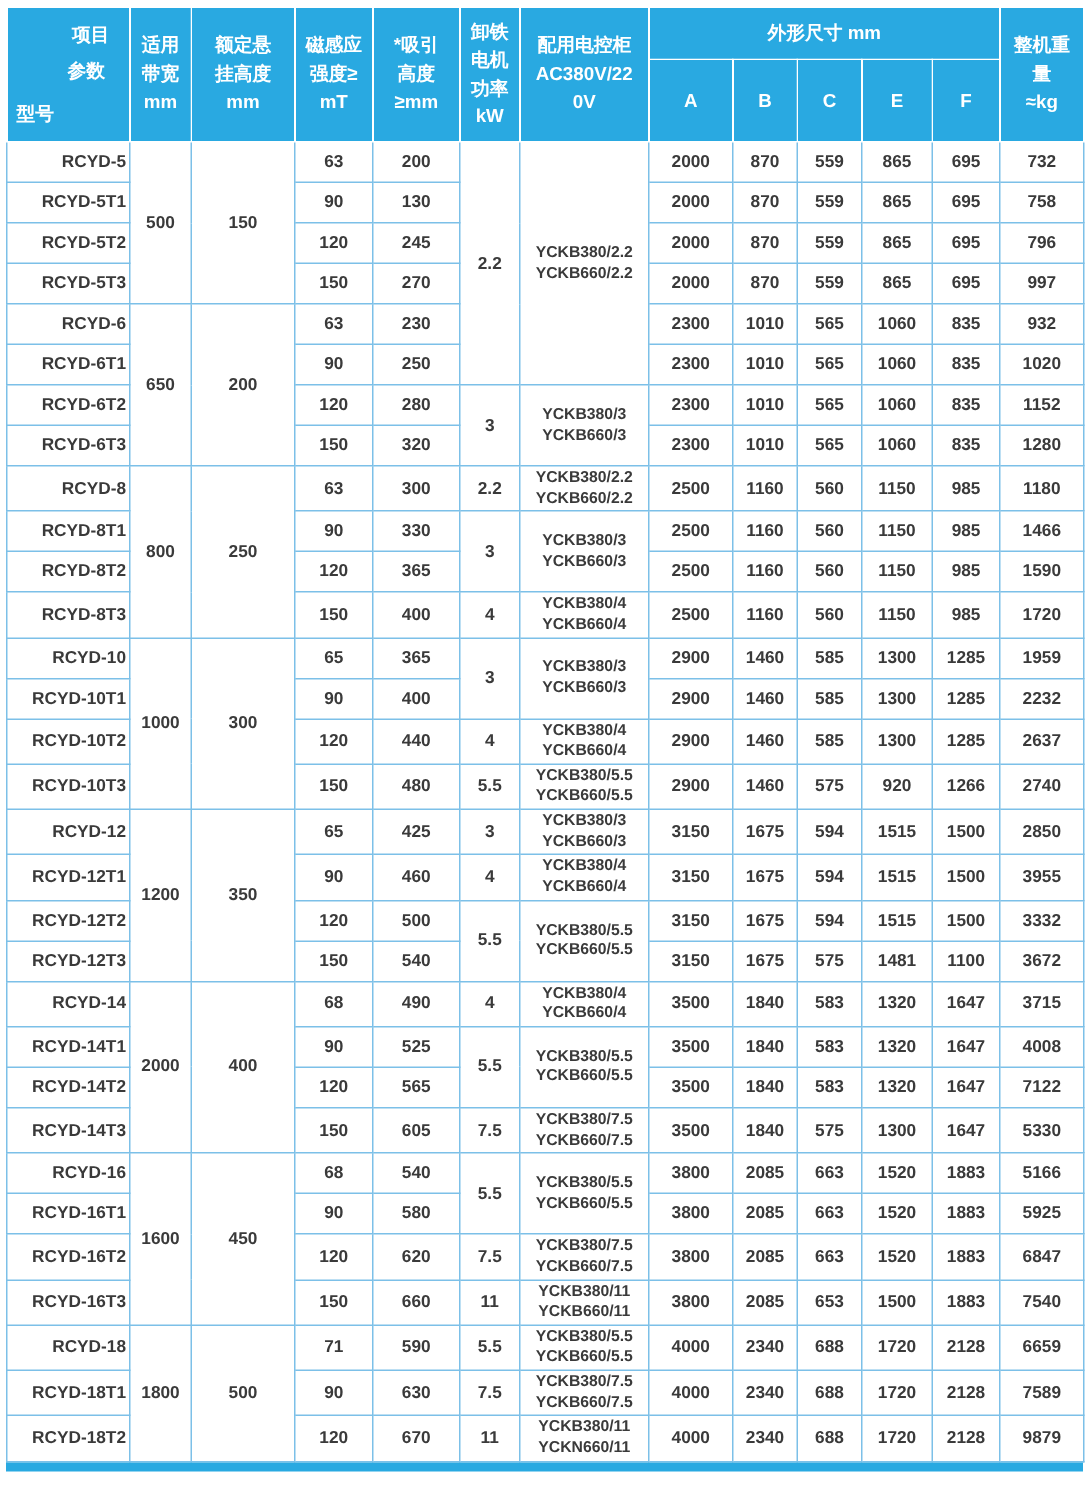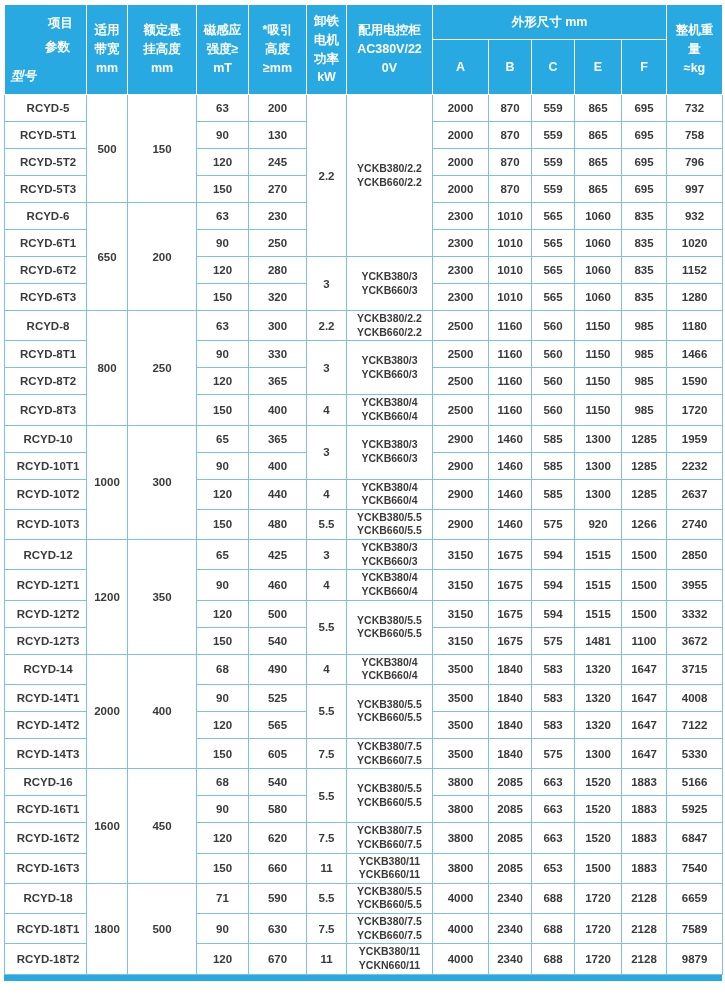--- a/index.html
+++ b/index.html
@@ -21,27 +21,27 @@
     background:var(--header-bg);color:#ffffff;
     font-size:12.5px;font-weight:bold;line-height:1.5;
     white-space:pre-line;vertical-align:middle;text-align:center;
     border:1px solid var(--header-grid);padding:2px 1px;
   }
   thead tr.dims-row th{height:55px;}
   th.corner{position:relative;height:90px;}
   .corner span{position:absolute;font-size:12.5px;}
   .corner .l1{top:9px;right:13px;}
   .corner .l2{top:33px;left:40px;}
-  .corner .l3{bottom:8px;left:6px;font-style:italic;}
+  .corner .l3{bottom:8px;left:6px;}
   tbody td{
     height:27px;text-align:center;vertical-align:middle;
     font-size:11.5px;font-weight:bold;color:var(--text);
     padding:1px 2px;background:#ffffff;
   }
-  td.model{text-align:center;padding-left:7px;}
+  td.model{text-align:right;padding-left:7px;}
   td.cab{font-size:10.5px;line-height:1.3;white-space:pre-line;}
   .bottom-bar{width:718px;height:6px;background:var(--header-bg);margin-top:0px;}
 </style>
 </head>
 <body>
 
 <div class="page">
   <table>
     <colgroup>
       <col style="width:82px">

